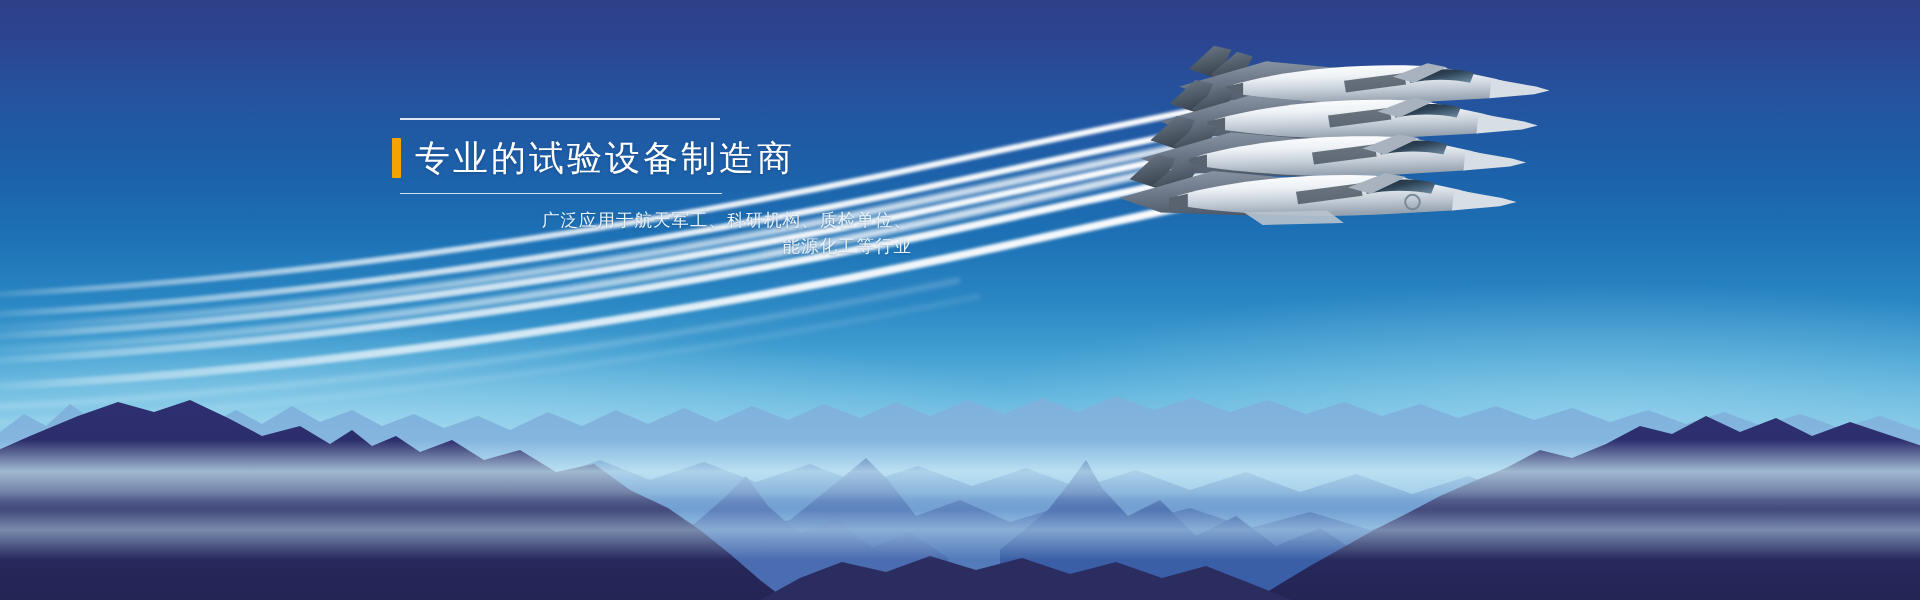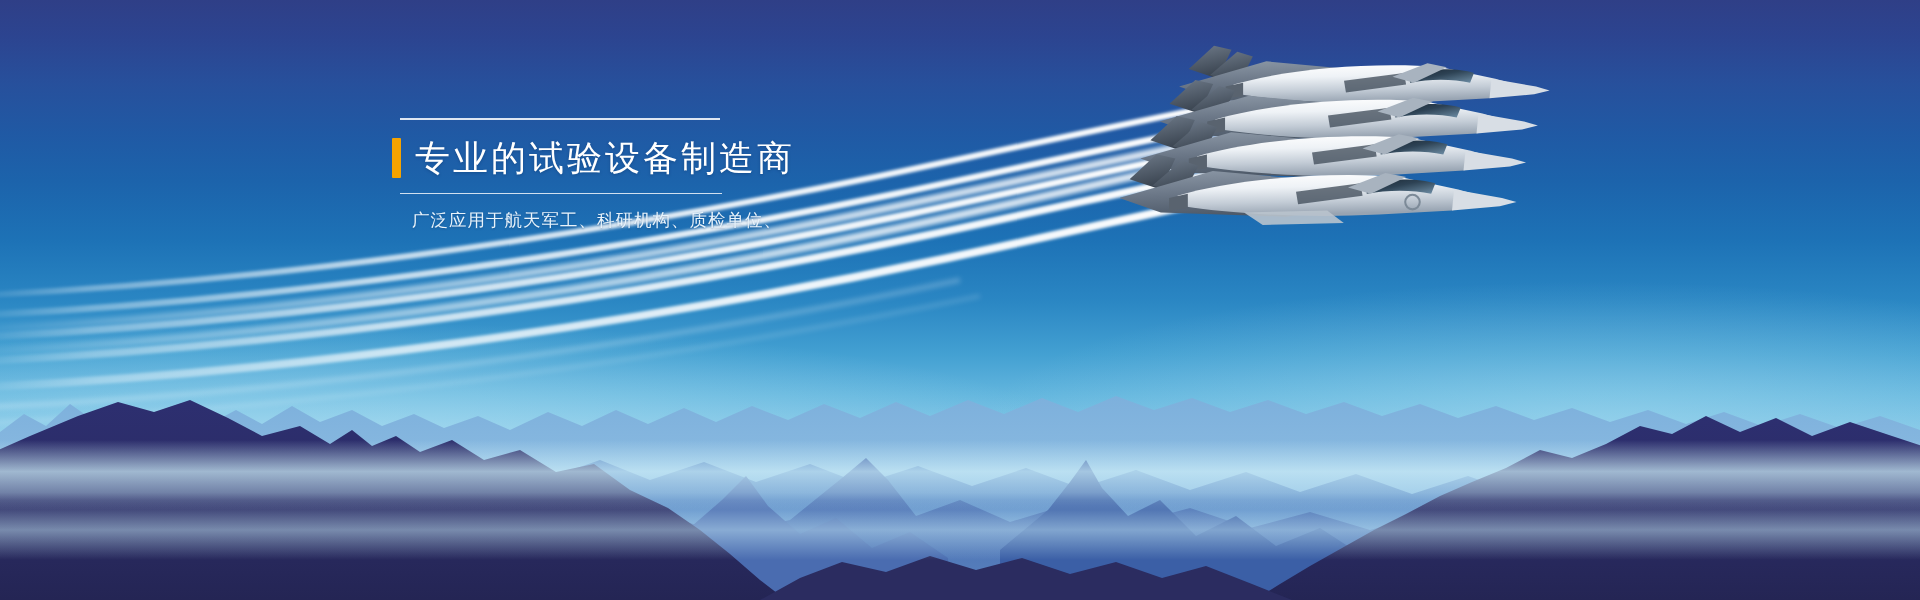--- a/index.html
+++ b/index.html
@@ -58,21 +58,21 @@
     background:linear-gradient(to bottom,rgba(198,234,246,0) 0%,rgba(205,238,248,.72) 45%,rgba(200,235,247,.45) 75%,rgba(195,232,245,0) 100%);
     pointer-events:none;
   }
   .mist2{
     position:absolute;left:0;bottom:40px;width:1920px;height:60px;
     background:linear-gradient(to bottom,rgba(190,230,245,0) 0%,rgba(198,234,247,.5) 50%,rgba(190,230,245,0) 100%);
     pointer-events:none;
   }
 
   
-  .copy{position:absolute;left:392px;top:118px;width:520px;}
+  .copy{position:absolute;left:392px;top:118px;width:520px;text-align:right;}
 
   .rule-top{
     width:320px;height:2px;background:rgba(255,255,255,.85);
     margin-left:8px;margin-bottom:18px;
   }
   .headline-row{display:flex;align-items:center;}
   .accent-bar{
     width:9px;height:40px;background:#f5a300;flex:0 0 auto;margin-right:14px;
     border-radius:1px;
   }
@@ -321,16 +321,17 @@
 
     <div class="headline-row">
       <div class="accent-bar"></div>
       <div class="headline">专业的试验设备制造商</div>
     </div>
 
     <div class="rule-bottom"></div>
 
     <div class="sub">
       <div>广泛应用于航天军工、科研机构、质检单位、</div>
+      <div>能源化工等行业</div>
     </div>
   </div>
 
 </div>
 
 </body></html>

